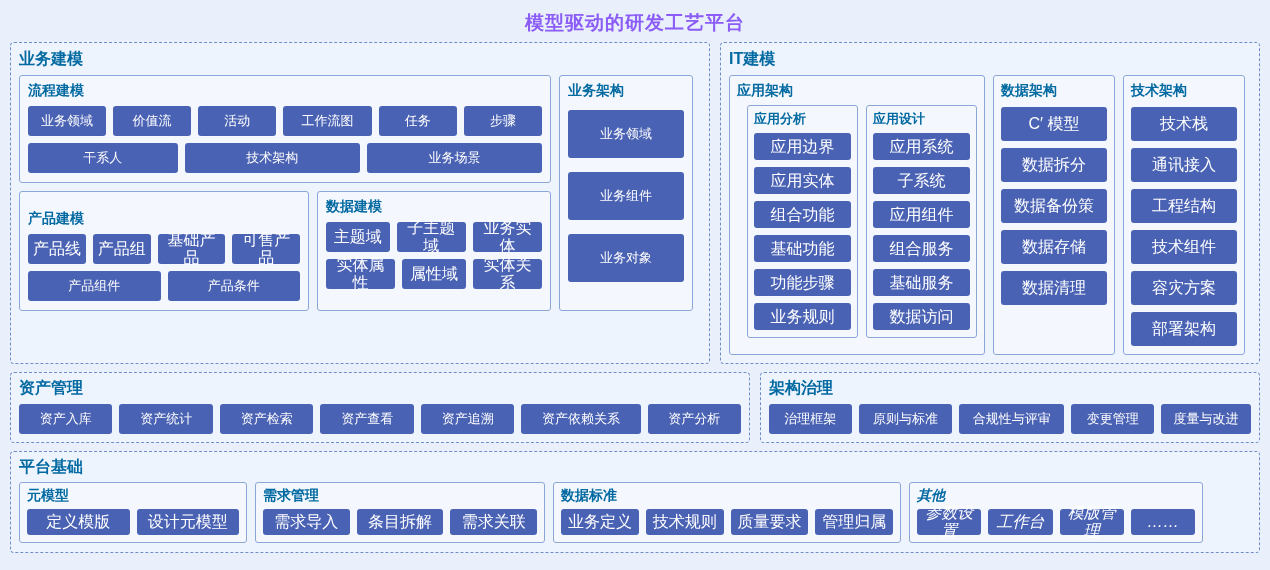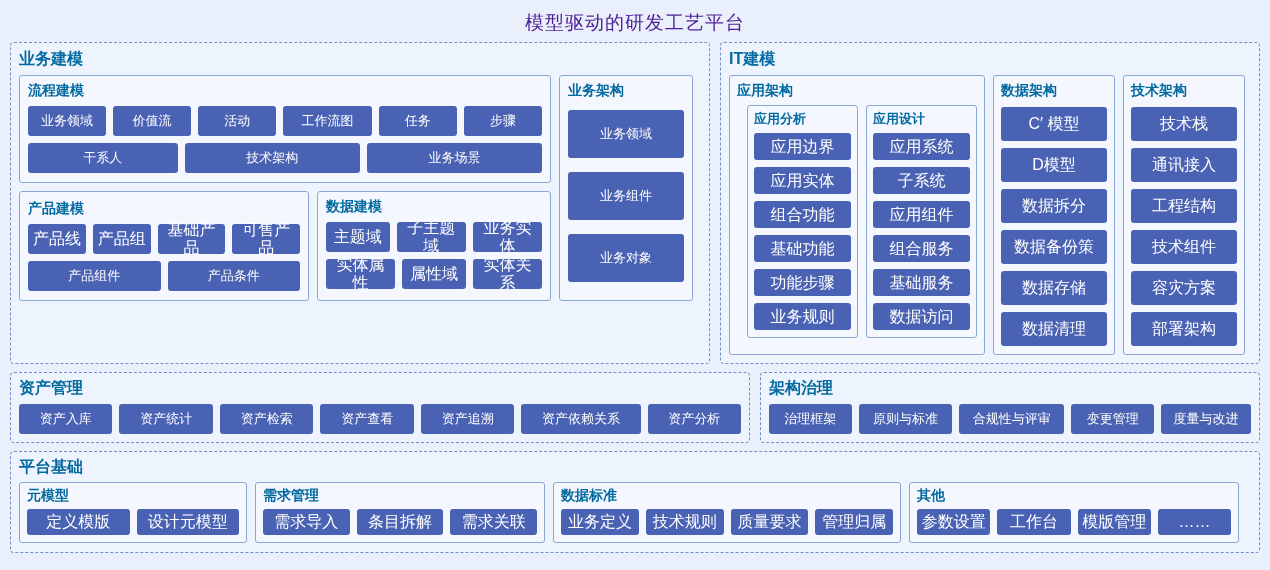--- a/index.html
+++ b/index.html
@@ -15,22 +15,22 @@
     height: 570px;
     box-sizing: border-box;
     background: #e9f0fb;
     padding: 6px 10px 8px 10px;
     position: relative;
     overflow: hidden;
   }
   .page-title {
     text-align: center;
     font-size: 19px;
-    font-weight: normal;
-    color: #4c1d95;
+    font-weight: bold;
+    color: #8b5cf6;
     letter-spacing: 1px;
     padding: 4px 0 6px 0;
   }
   .dashed-box {
     border: 1px dashed #6f8ec9;
     border-radius: 4px;
     background: #eef4fd;
     box-sizing: border-box;
   }
   .solid-box {
@@ -69,21 +69,21 @@
 
   .biz-inner { display: flex; gap: 8px; margin-top: 5px; }
   .biz-left { width: 532px; border-radius: 8px; }
   .biz-right { width: 134px; padding: 6px 8px 8px 8px; }
 
   .proc-box { padding: 6px 8px 9px 8px; }
   .proc-grid { margin-top: 6px; display: flex; flex-direction: column; gap: 7px; }
   .proc-grid .chip { height: 30px; }
 
   .pd-row { display: flex; gap: 8px; margin-top: 8px; }
-  .prod-box { width: 290px; padding: 8px 8px 9px 8px; }
+  .prod-box { width: 290px; padding: 18px 8px 9px 8px; }
   .data-box { width: 234px; padding: 6px 8px 9px 8px; }
   .pd-grid { margin-top: 6px; display: flex; flex-direction: column; gap: 7px; }
   .pd-grid .chip { height: 30px; }
 
   .biz-arch-list { margin-top: 10px; display: flex; flex-direction: column; gap: 14px; }
   .biz-arch-list .chip { height: 48px; font-size: 13px; }
 
   .it-inner { display: flex; gap: 8px; margin-top: 5px; }
   .app-arch { width: 256px; padding: 6px 7px 8px 7px; }
   .data-arch { width: 122px; padding: 6px 7px 8px 7px; }
@@ -102,21 +102,21 @@
   .mid-row { display: flex; gap: 7px; margin-top: 5px; }
   .mid-row .chip { height: 30px; flex: 1; }
 
   
   .bottom { margin-top: 8px; padding: 5px 8px 9px 8px; }
   .bottom-inner { display: flex; gap: 8px; margin-top: 4px; }
   .bb { padding: 4px 7px 7px 7px; }
   .bb-meta { width: 228px; }
   .bb-req { width: 290px; }
   .bb-std { width: 348px; }
-  .bb-other { width: 330px; }
+  .bb-other { width: 294px; font-style: italic; }
   .bb-row { display: flex; gap: 7px; margin-top: 4px; }
   .bb-row .chip { height: 26px; flex: 1; }
 </style>
 </head>
 <body>
 
 <div id="page">
 
   <div class="page-title">模型驱动的研发工艺平台</div>
 
@@ -223,21 +223,20 @@
                 <div class="chip sm">数据访问</div>
               </div>
             </div>
           </div>
         </div>
 
         <div class="solid-box data-arch">
           <div class="sec-title t15">数据架构</div>
           <div class="arch-list">
             <div class="chip sm">C′ 模型</div>
-            <div class="chip sm">D模型</div>
             <div class="chip sm">数据拆分</div>
             <div class="chip sm">数据备份策</div>
             <div class="chip sm">数据存储</div>
             <div class="chip sm">数据清理</div>
           </div>
         </div>
 
         <div class="solid-box tech-arch">
           <div class="sec-title t15">技术架构</div>
           <div class="arch-list">

